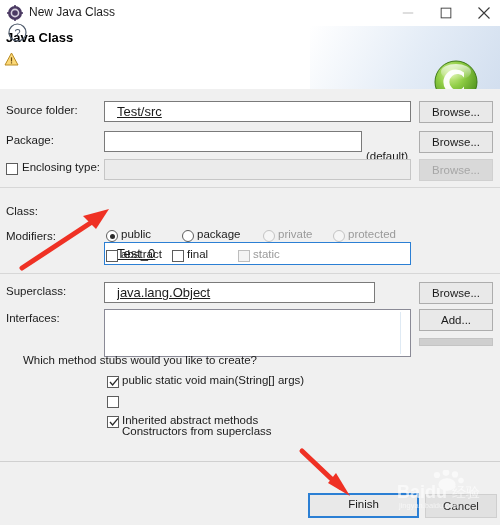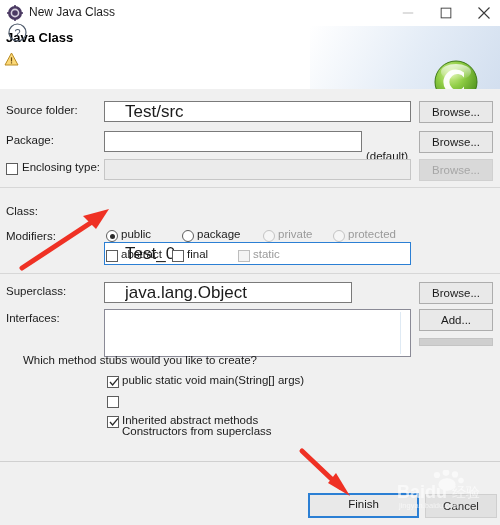--- a/index.html
+++ b/index.html
@@ -29,22 +29,22 @@
   .header-msg{position:absolute;left:23px;top:26px;font-size:11.5px;color:#202020;white-space:nowrap;}
   .warn-icon{position:absolute;left:4px;top:26px;width:15px;height:14px;}
   .banner-icon{position:absolute;left:433px;top:33px;width:46px;height:46px;}
 
   
   .form{position:absolute;left:0;top:90px;width:500px;height:370px;background:#f0f0f0;}
   .lbl{position:absolute;font-size:11.5px;color:#1b1b1b;white-space:nowrap;}
   .lbl.dim{color:#9a9a9a;}
 
   .field{position:absolute;box-sizing:border-box;background:#ffffff;border:1px solid #7a7a7a;
-         font-family:"Liberation Sans","DejaVu Sans",sans-serif;font-size:17px;color:#1b1b1b;
-         padding:0 20px;line-height:19px;height:21px;outline:none;}
+         font-family:"Liberation Sans","DejaVu Sans",sans-serif;font-size:13px;color:#1b1b1b;
+         padding:0 12px;line-height:19px;height:21px;outline:none;text-decoration:underline;}
   .field.focused{border:1px solid #2b7fd4;}
   .field.disabled{background:#ebebeb;border:1px solid #c6c6c6;color:#9a9a9a;}
 
   .listbox{position:absolute;box-sizing:border-box;background:#fff;border:1px solid #8a8a96;}
   .listbox .vline{position:absolute;right:9px;top:2px;bottom:2px;width:1px;background:#dfeaf4;}
 
   .btn{position:absolute;box-sizing:border-box;height:22px;background:#e9e9e9;border:1px solid #adadad;
        font-family:"Liberation Sans","DejaVu Sans",sans-serif;font-size:11.5px;color:#1b1b1b;
        text-align:center;line-height:20px;cursor:default;}
   .btn.disabled{background:#d9d9d9;border:1px solid #d0d0d0;color:#a6a6a6;}
@@ -188,21 +188,21 @@
 
     <div class="cbx" style="left:172px;top:160px;"></div>
     <div class="lbl" style="left:187px;top:158px;">final</div>
 
     <div class="cbx dim" style="left:238px;top:160px;"></div>
     <div class="lbl dim" style="left:253px;top:158px;">static</div>
 
     <div class="sep" style="top:183px;"></div>
 
     <div class="lbl" style="left:6px;top:195px;">Superclass:</div>
-    <input class="field" style="left: 104px; top: 192px; width: 248px;" value="java.lang.Object">
+    <input class="field" style="left: 104px; top: 192px; width: 271px;" value="java.lang.Object">
     <div class="btn" style="left:419px;top:192px;width:74px;">Browse...</div>
 
     <div class="lbl" style="left:6px;top:222px;">Interfaces:</div>
     <div class="listbox" style="left:104px;top:219px;width:307px;height:48px;">
       <div class="vline"></div>
     </div>
     <div class="btn" style="left:419px;top:219px;width:74px;">Add...</div>
     <div class="btn stub" style="left:419px;top:248px;width:74px;"></div>
 
     <div class="lbl" style="left:23px;top:264px;">Which method stubs would you like to create?</div>

